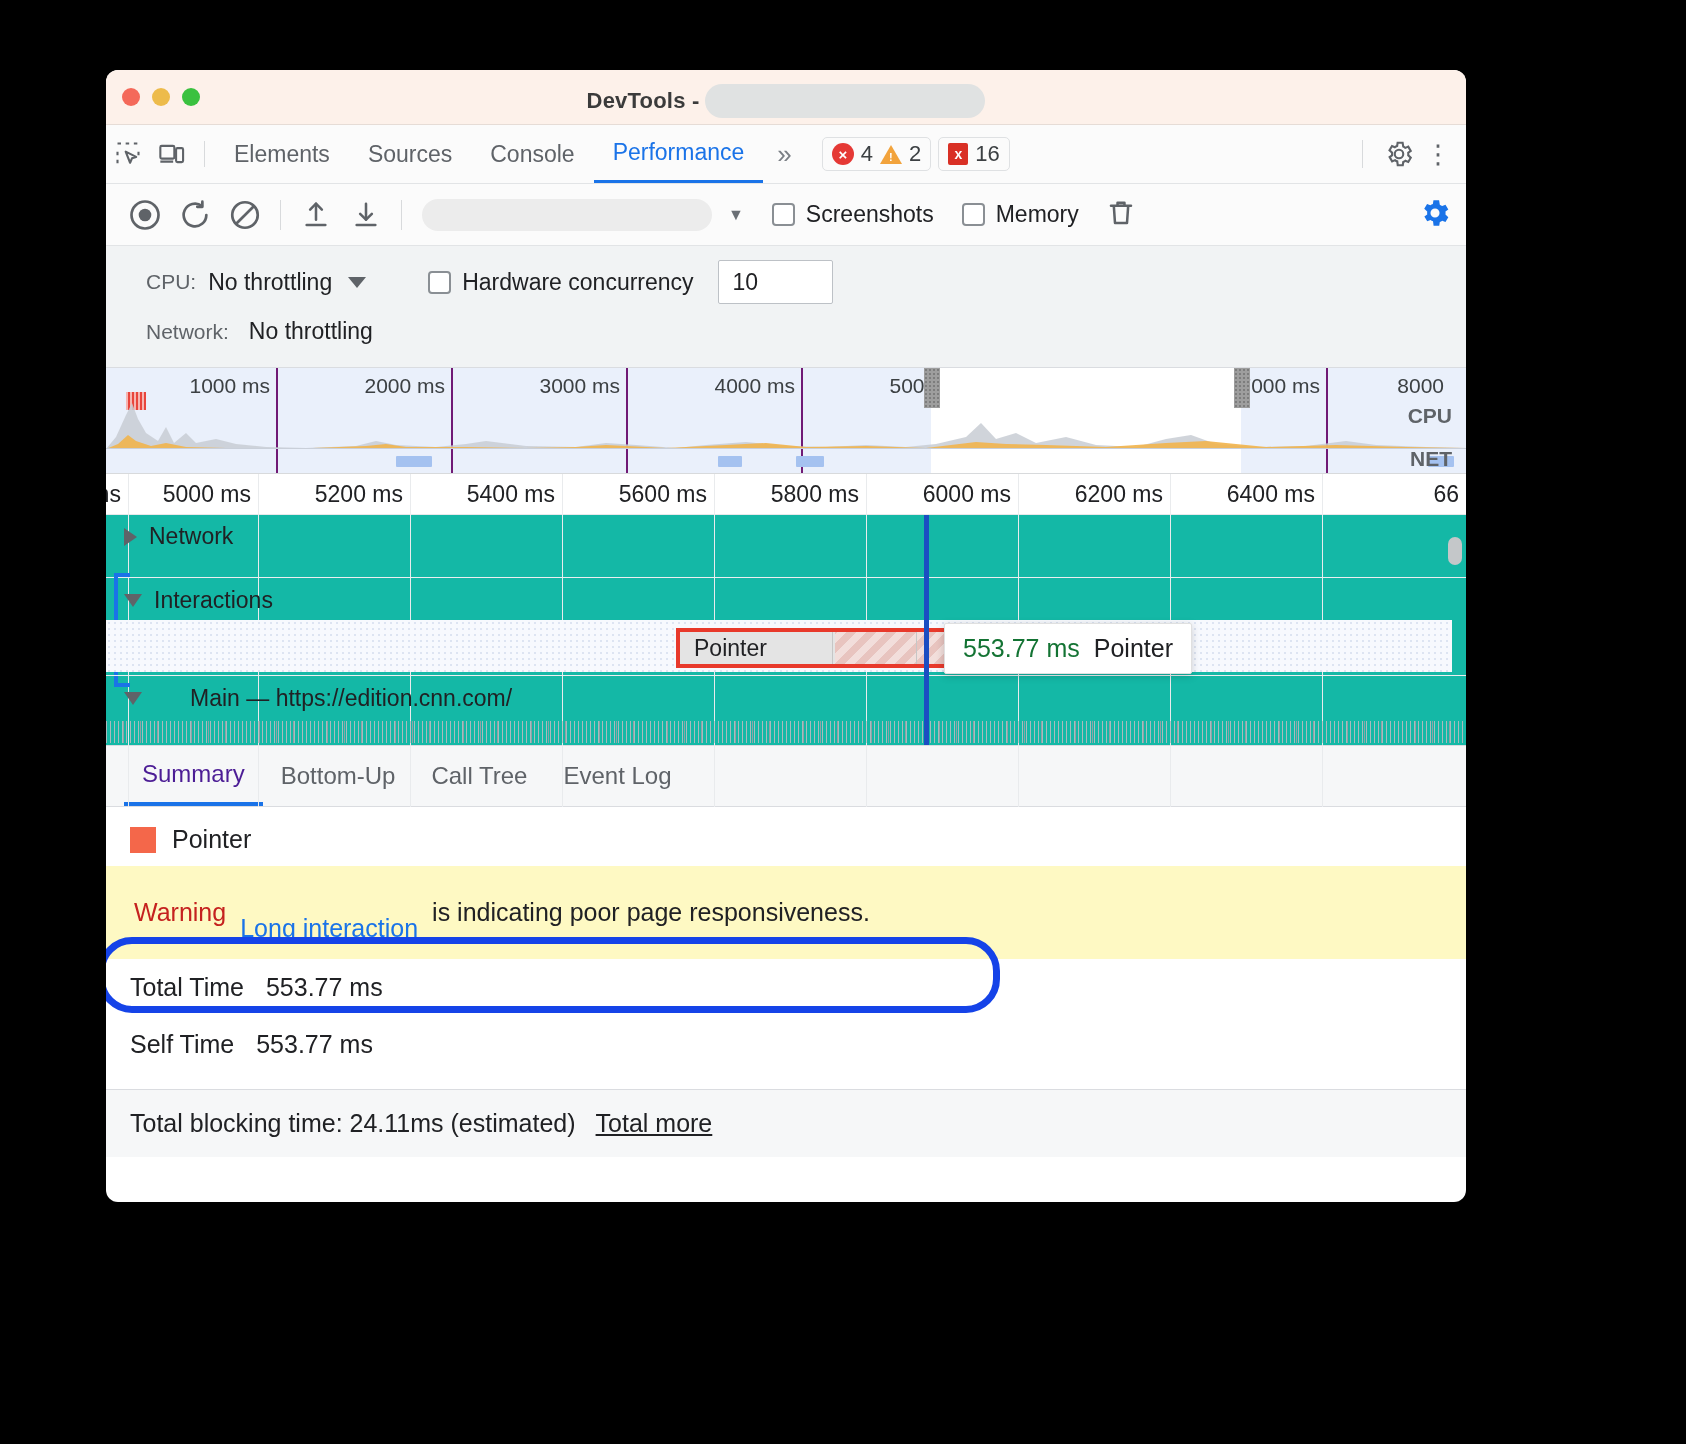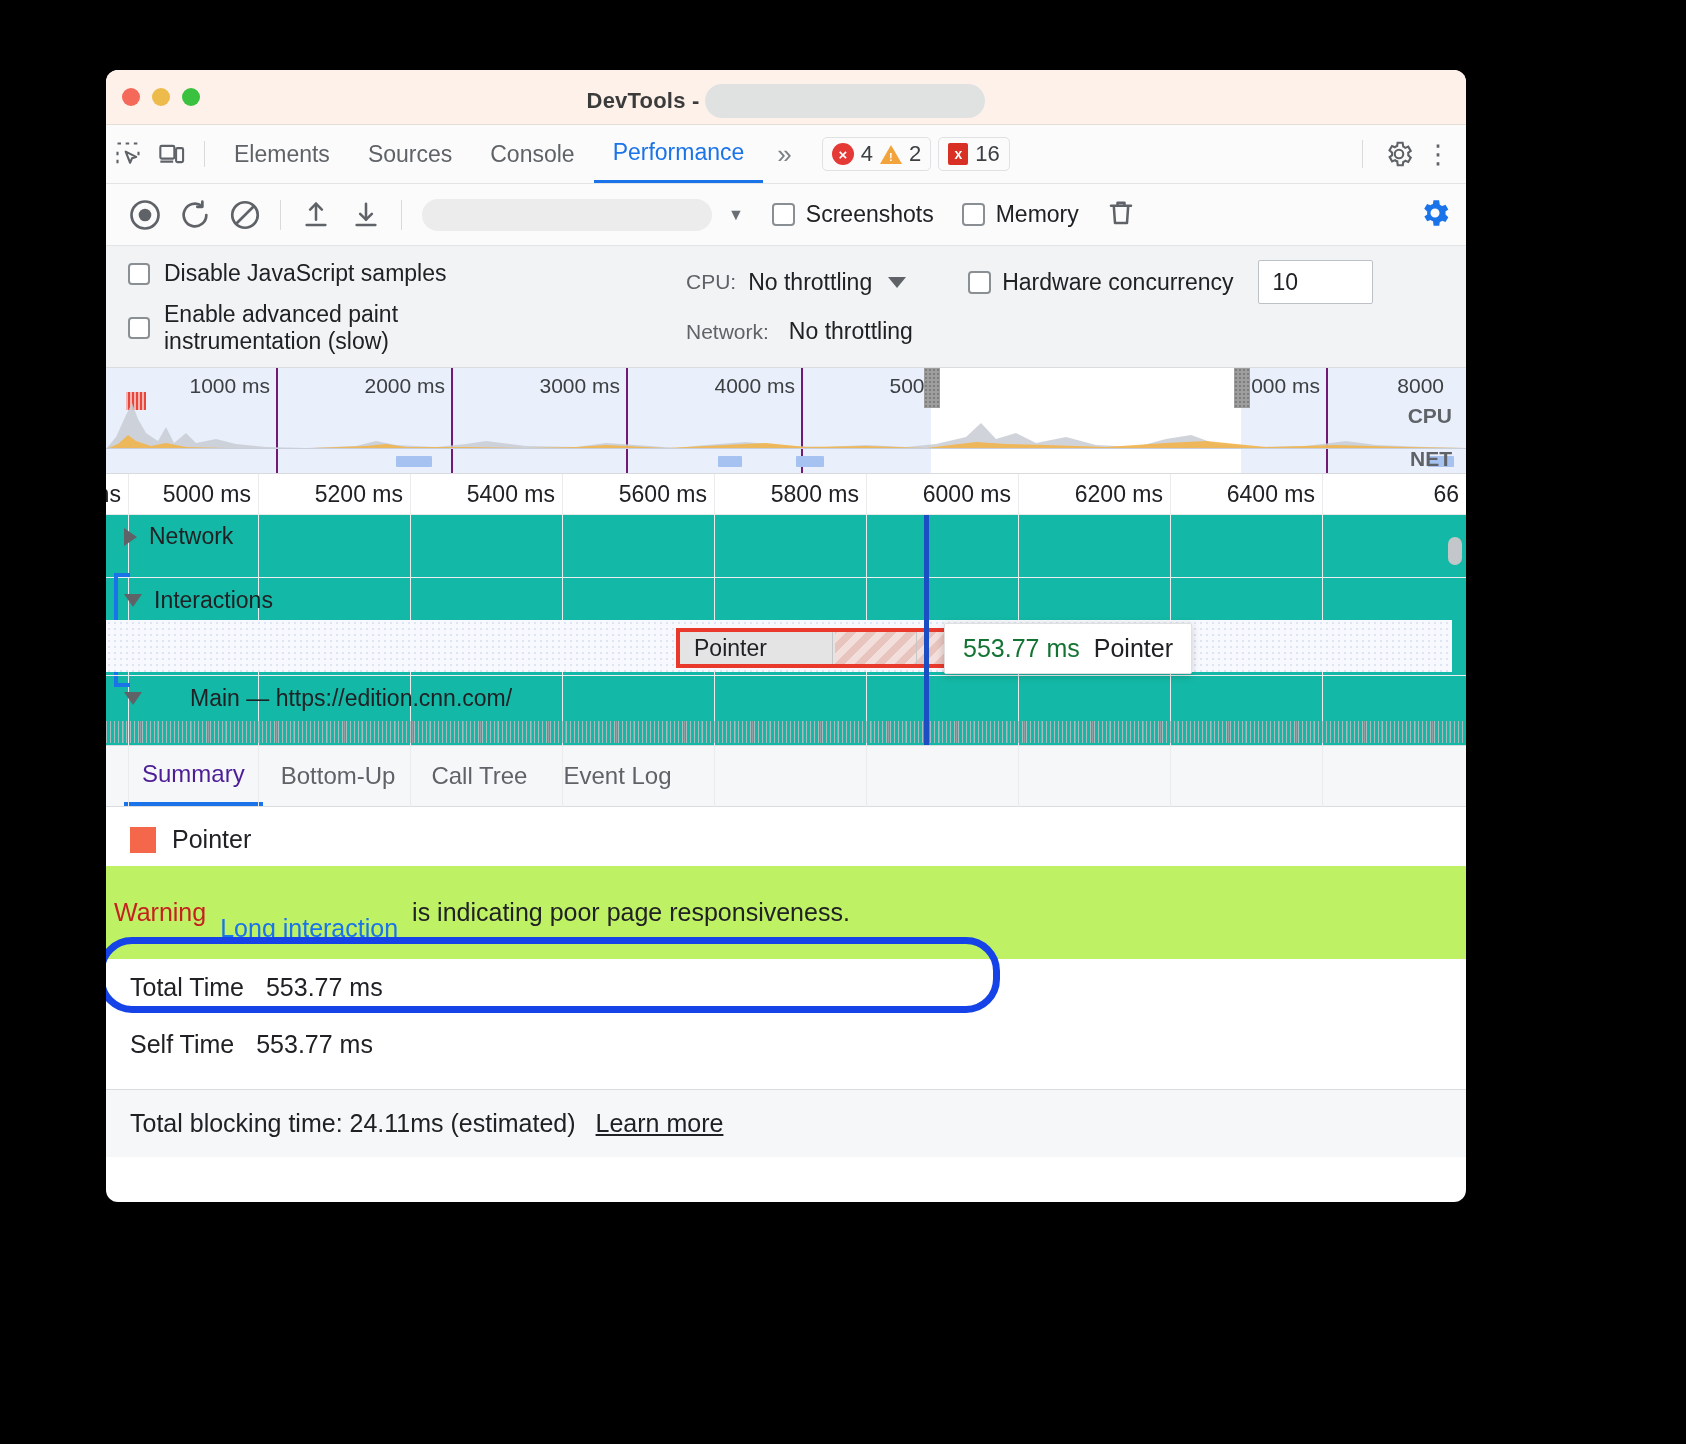--- a/index.html
+++ b/index.html
@@ -146,22 +146,22 @@
   .btabs{height:62px;background:#f6f7f8;border-top:1px solid #dadce0;border-bottom:1px solid #dadce0;
          display:flex;align-items:center;padding-left:18px;box-sizing:border-box;}
   .btab{font-size:24px;color:#5f6368;padding:0 18px;height:100%;display:flex;align-items:center;box-sizing:border-box;}
   .btab.active{color:#4c1d95;border-bottom:4px solid #1a73e8;}
   
   .sbody{background:#fff;padding:0;height:350px;position:relative;}
   .sum-head{display:flex;align-items:center;gap:16px;padding:18px 24px 12px 24px;}
   .swatch{width:26px;height:26px;background:#f4674a;}
   .sum-head-label{font-size:25px;color:#202124;}
   .warn-row{
-    position:relative;background:#bef264;display:flex;align-items:center;gap:14px;
-    padding:16px 8px;font-size:25px;
+    position:relative;background:#fef9c3;display:flex;align-items:center;gap:14px;
+    padding:16px 28px;font-size:25px;
   }
   .warn-word{color:#c5221f;}
   .warn-link{color:#1a73e8;text-decoration:underline;margin-top:32px;}
   .warn-rest{color:#202124;}
   .annot{
     position:absolute;border:7px solid #1543e8;border-radius:34px;pointer-events:none;z-index:9;
   }
   .srow{display:flex;align-items:center;gap:22px;padding:14px 24px;font-size:25px;}
   .srow .k{color:#202124;}
   .srow .v{color:#202124;}
@@ -300,30 +300,20 @@
       </svg>
     </div>
     <div class="gear-blue">
       <svg width="34" height="34" viewBox="0 0 24 24">
         <path fill="#1a73e8" d="M19.4 13a7.6 7.6 0 000-2l2-1.5-2-3.4-2.3 1a7.6 7.6 0 00-1.7-1L14.9 3h-4l-.4 2.6a7.6 7.6 0 00-1.8 1l-2.3-1-2 3.4L6.5 11a7.6 7.6 0 000 2l-2 1.5 2 3.4 2.3-1c.5.4 1.1.8 1.8 1L11 21h4l.4-2.6c.6-.3 1.2-.6 1.7-1l2.3 1 2-3.4zM12 15.2A3.2 3.2 0 1112 8.8a3.2 3.2 0 010 6.4z"></path>
       </svg>
     </div>
   </div>
 
   <div class="settings">
-    <div class="set-col-left">
-      <div class="set-row">
-        <div class="chk"></div>
-        <span class="set-text">Disable JavaScript samples</span>
-      </div>
-      <div class="set-row">
-        <div class="chk"></div>
-        <span class="set-text" style="width:320px;">Enable advanced paint instrumentation (slow)</span>
-      </div>
-    </div>
     <div class="set-col-right">
       <div class="thr-row">
         <span class="thr-label">CPU:</span>
         <span class="thr-val">No throttling</span>
         <span class="tri-down"></span>
         <div class="chk-wrap" style="margin-left:50px;">
           <div class="chk"></div>
           <span class="chk-label">Hardware concurrency</span>
         </div>
         <div class="hw-box">
@@ -508,17 +498,17 @@
       <span class="k">Self Time</span>
       <span class="v">553.77 ms</span>
     </div>
     <div class="srow">
       <span class="k">ID</span>
       <span class="v">4724</span>
     </div>
 
     <div class="footer">
       <span>Total blocking time: 24.11ms (estimated)</span>
-      <a href="#">Learn more</a>
+      <a href="#">Total more</a>
     </div>
   </div>
 
 </div>
 
 </body></html>

